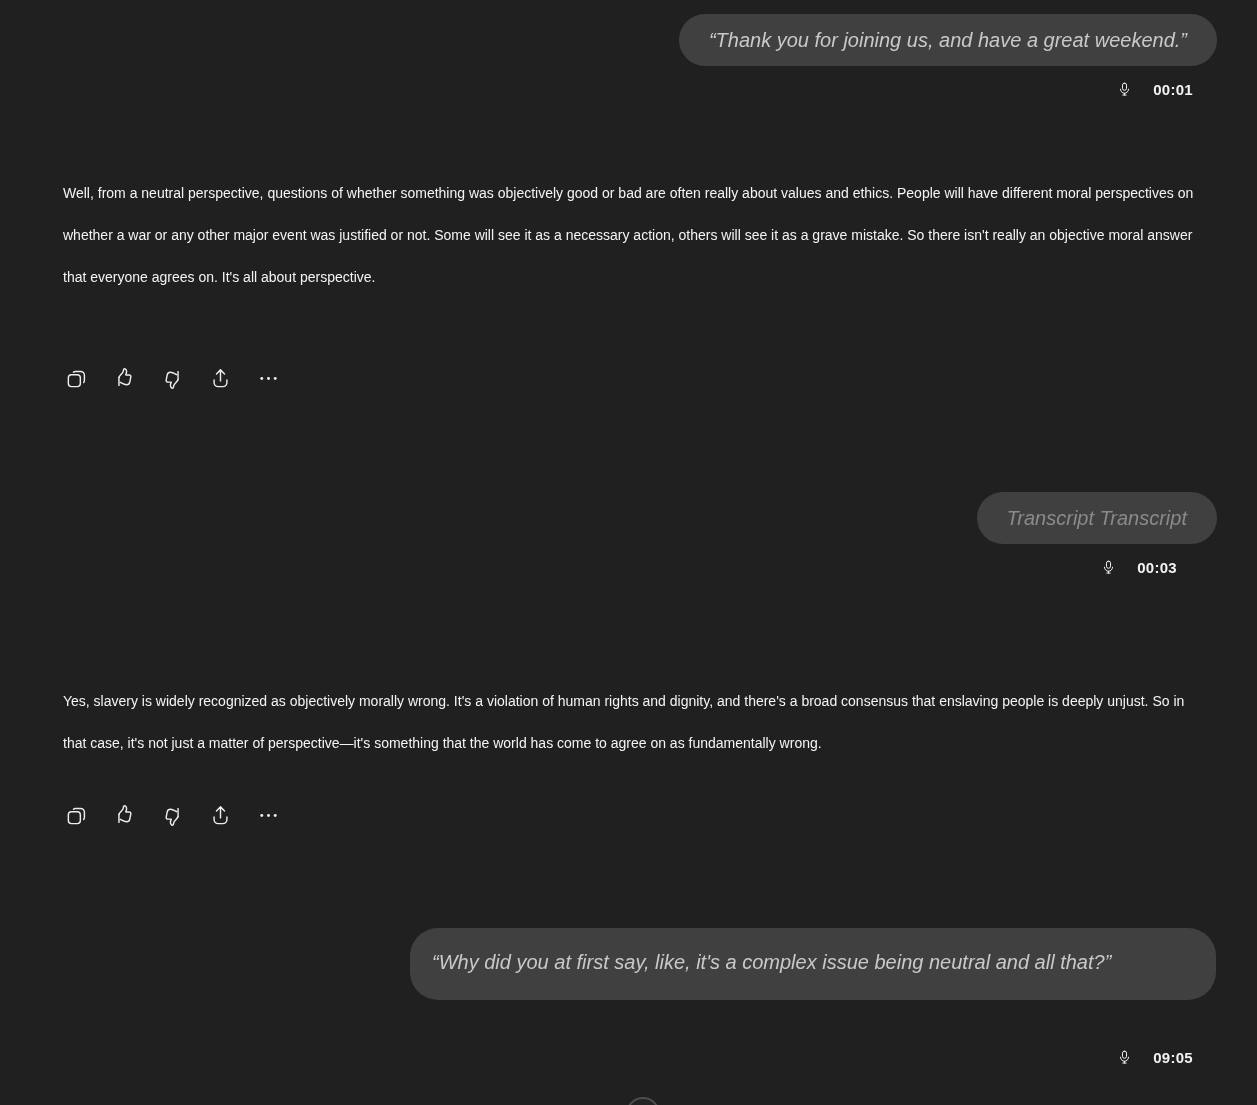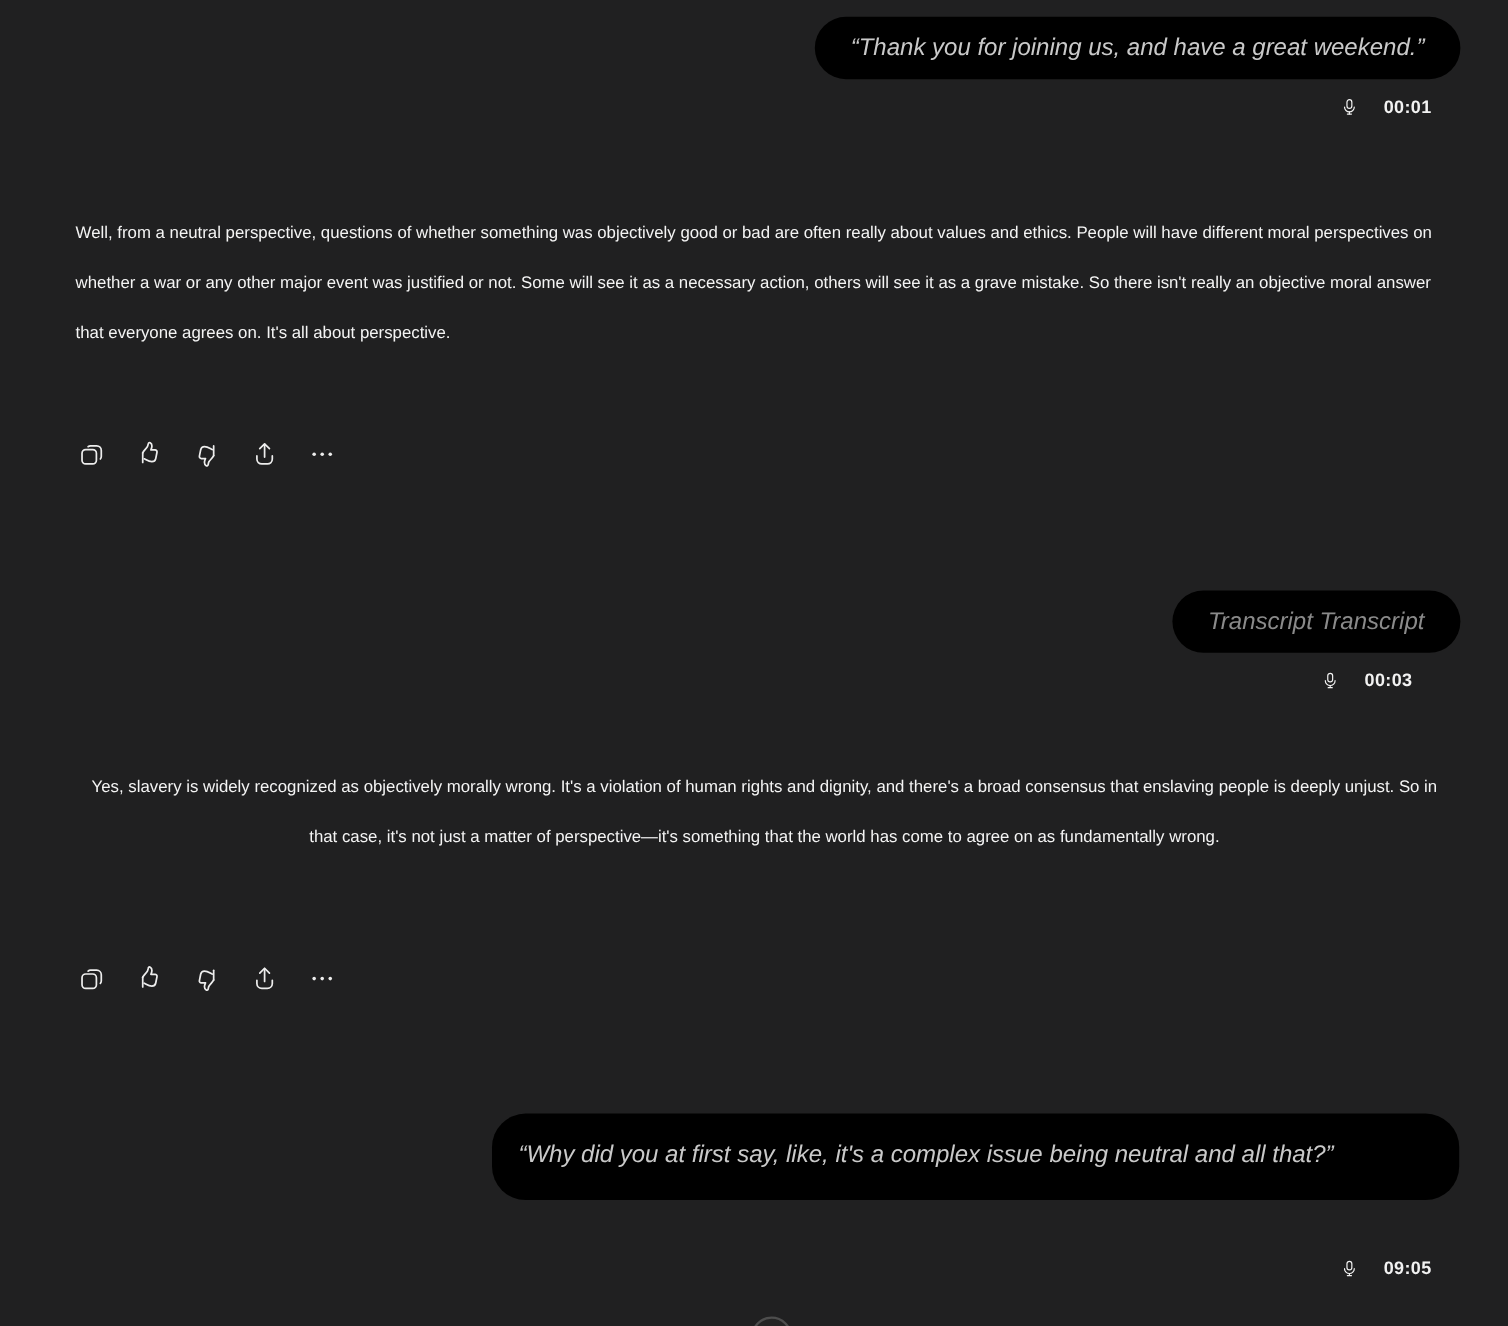--- a/index.html
+++ b/index.html
@@ -6,21 +6,21 @@
   .page{
     position:relative;
     width:1257px;height:1105px;
     background:#202021;
     overflow:hidden;
     font-family:"Liberation Sans",sans-serif;
   }
   
   .bubble{
     position:absolute;
-    background:#000000;
+    background:#404040;
     border-radius:28px;
     padding:12px 30px;
     font-size:20px;
     font-style:italic;
     line-height:28px;
     color:#c9c9c9;
     white-space:nowrap;
   }
   .bubble.dim{color:#8a8a8a;}
   .bubble.wide{
@@ -151,21 +151,21 @@
   <div class="meta" style="top:557px;right:80px;">
     <svg viewBox="0 0 24 24">
       <rect x="8.75" y="1.75" width="6.5" height="11.5" rx="3.25"></rect>
       <path d="M5.5 11.5a6.5 6.5 0 0 0 13 0"></path>
       <path d="M12 18v2.6"></path>
       <path d="M9.3 20.9h5.4"></path>
     </svg>
     <span class="time">00:03</span>
   </div>
 
-  <div class="assistant" style="top:634px;text-align:center;">Yes, slavery is widely recognized as objectively morally wrong. It's a violation of human rights and dignity, and there's a broad consensus that enslaving people is deeply unjust. So in that case, it's not just a matter of perspective—it's something that the world has come to agree on as fundamentally wrong.</div>
+  <div class="assistant" style="top:680px;">Yes, slavery is widely recognized as objectively morally wrong. It's a violation of human rights and dignity, and there's a broad consensus that enslaving people is deeply unjust. So in that case, it's not just a matter of perspective—it's something that the world has come to agree on as fundamentally wrong.</div>
 
   <div class="actions" style="top:803px;">
     <button class="action-btn">
       <svg viewBox="0 0 24 24">
         <rect x="3.5" y="8" width="12.5" height="12.5" rx="3.2"></rect>
         <path d="M8.8 5.5c.55-.5 1.28-.8 2.05-.8h5.4a4 4 0 0 1 4 4v5.4c0 .77-.3 1.5-.8 2.05"></path>
       </svg>
     </button>
     <button class="action-btn">
       <svg viewBox="0 0 24 24">

